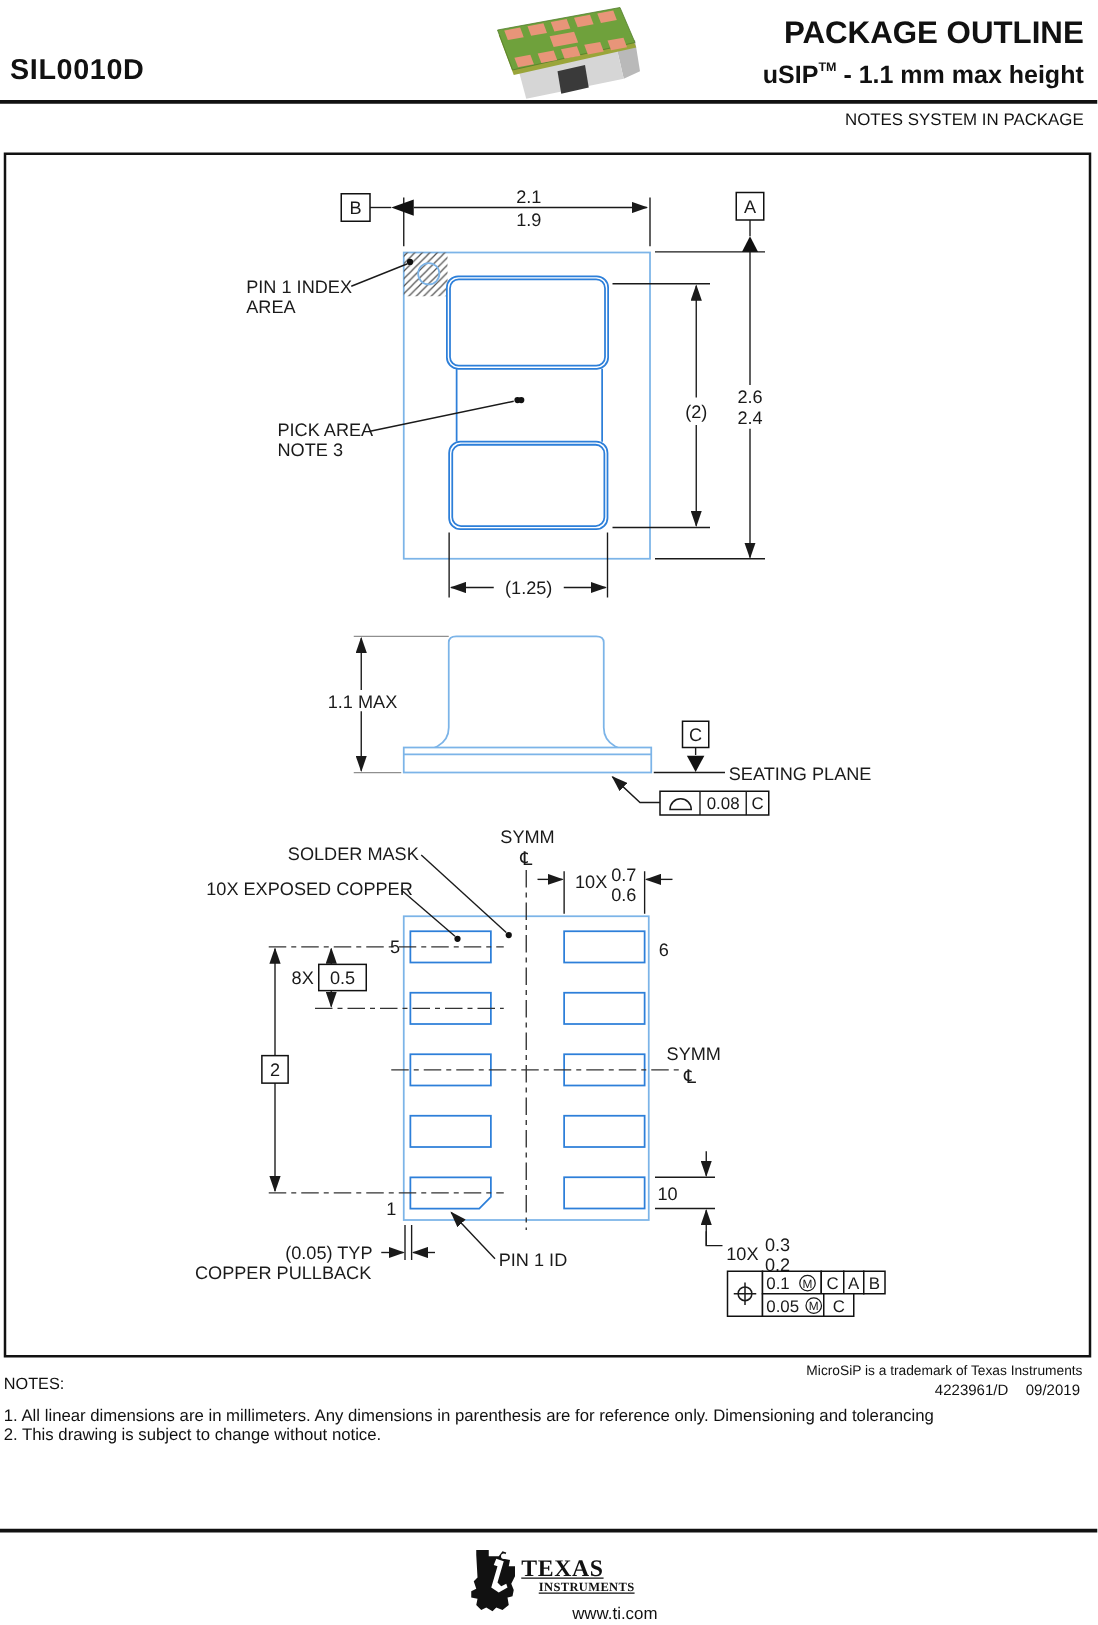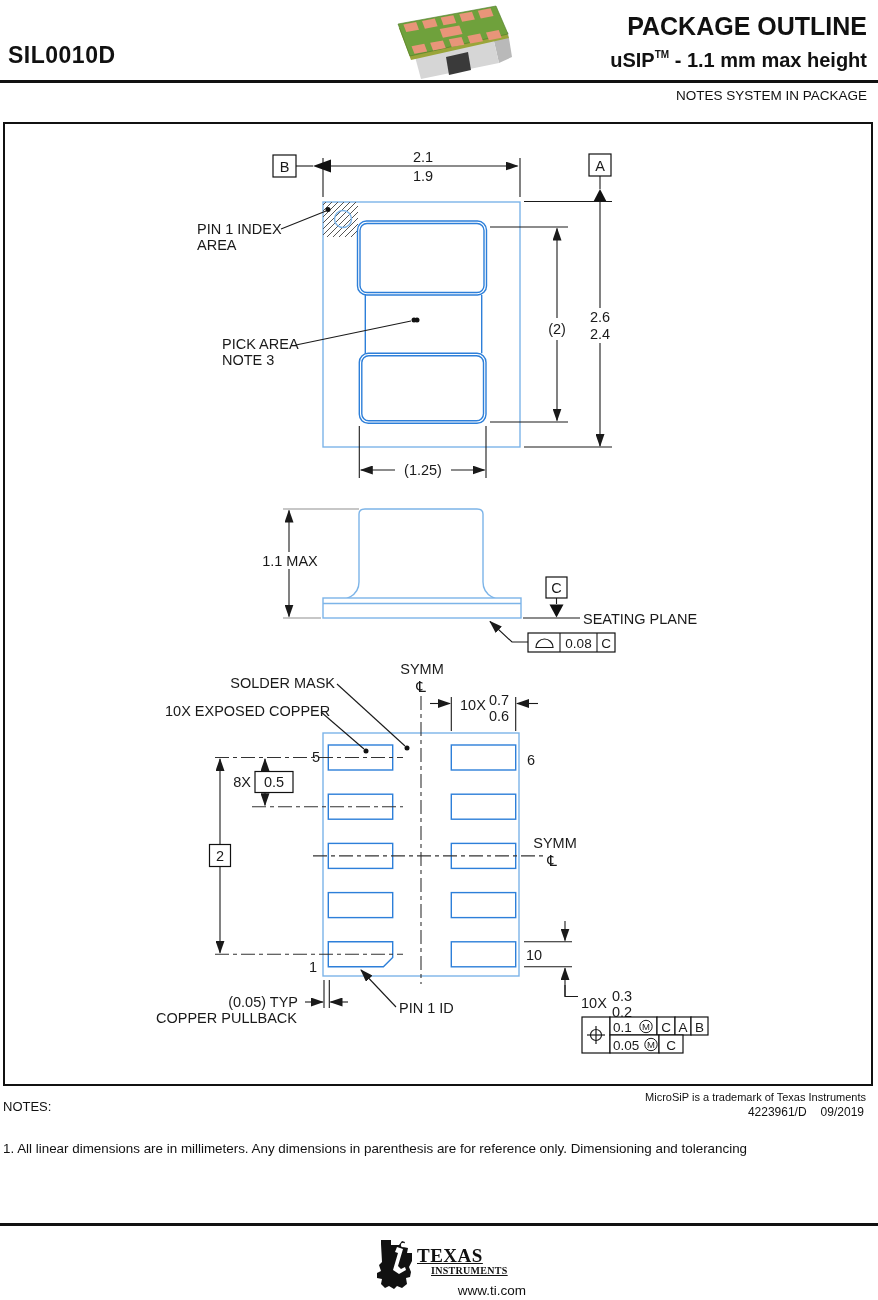--- a/index.html
+++ b/index.html
@@ -9,21 +9,21 @@
   #frame{position:absolute;left:3px;top:122px;width:866px;height:960px;border:2.5px solid #111;}
   #part-number{left:8px;top:42px;font-size:23px;font-weight:bold;letter-spacing:.5px;}
   #pkg-title{right:11px;top:12px;font-size:25px;font-weight:bold;}
   #pkg-subtitle{right:11px;top:49px;font-size:20px;font-weight:bold;}
   #pkg-subtitle sup{font-size:10px;font-weight:bold;vertical-align:9px;margin-top:36px;}
   #subheading{right:11px;top:88px;font-size:13.5px;}
   #docline{right:14px;top:1065px;font-size:12px;margin-top:40px;}
   #docline .date{margin-left:14px;}
   #trademark{right:12px;top:1091px;font-size:11px;}
   #notes-title{left:3px;top:1099px;font-size:13px;}
-  #notes{left:3px;top:1126px;font-size:13.4px;line-height:14.8px;width:860px;margin-top:16px;}
+  #notes{left:3px;top:1126px;font-size:13.4px;line-height:14.8px;width:860px;}
   #notes .indent{padding-left:14px;}
   #ti-logo-text{left:417px;top:1245px;font-family:"Liberation Serif",serif;font-weight:bold;text-decoration:underline;}
   #ti-line1{font-size:19px;letter-spacing:.5px;}
   #ti-line2{font-size:10px;letter-spacing:.3px;margin-top:-2px;margin-left:14px;}
   #website{left:402px;top:1283px;width:124px;text-align:right;font-size:13.5px;}
   svg{position:absolute;left:0;top:0;}
   svg text{font-family:"Liberation Sans",sans-serif;font-size:14.5px;fill:#1a1a1a;}
   text.cl{font-family:"DejaVu Sans",sans-serif;font-size:15px;}
   text.fcf{font-size:13.5px;}
   text.mmc{font-size:9.5px;}
@@ -271,20 +271,21 @@
       <text x="671" y="1049.5" text-anchor="middle" class="fcf">C</text>
     </g>
   </g>
 </svg>
 
 <div class="abs" id="docline"><span>4223961/D</span><span class="date">09/2019</span></div>
 <div class="abs" id="trademark">MicroSiP is a trademark of Texas Instruments</div>
 <div class="abs" id="notes-title">NOTES:</div>
 <div class="abs" id="notes">
   <div>1. All linear dimensions are in millimeters. Any dimensions in parenthesis are for reference only. Dimensioning and tolerancing</div>
+  <div>2. This drawing is subject to change without notice.</div>
 </div>
 
 <div class="rule" style="top:1223px"></div>
 
 <svg width="878" height="1300" viewBox="0 0 878 1300">
   <g fill="#111">
     <path d="M381,1240 h10 v5 h8 l3,-4 3,1 -2,5 5,1 -1,5 h5 v8 l-3,6 2,5 -1,5 -4,1 1,6 -5,4 -5,-2 -3,3 -5,-3 -4,2 -4,-4 1,-5 -5,-1 0,-5 4,-2 -2,-6 3,-3 -1,-18 z"></path>
     <path d="M397,1247 l6,2 -5,17 3,3 4,-2 1,3 -7,4 -6,-4 5,-17 -3,-1 z" fill="#fff"></path>
     <circle cx="403" cy="1245" r="2.2" fill="#fff"></circle>
   </g>

